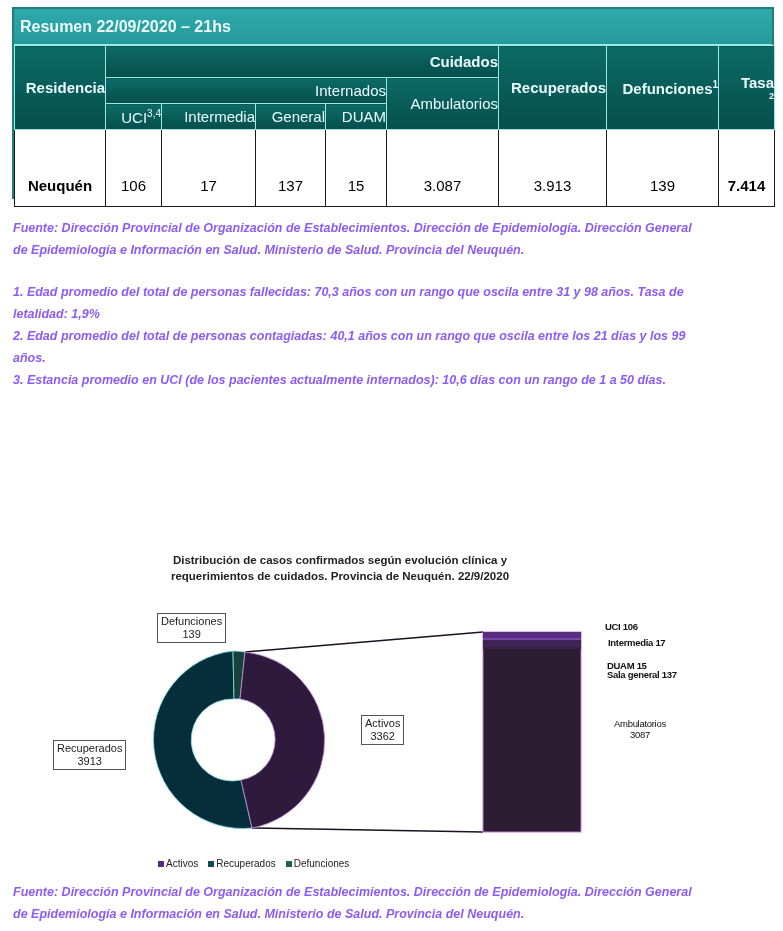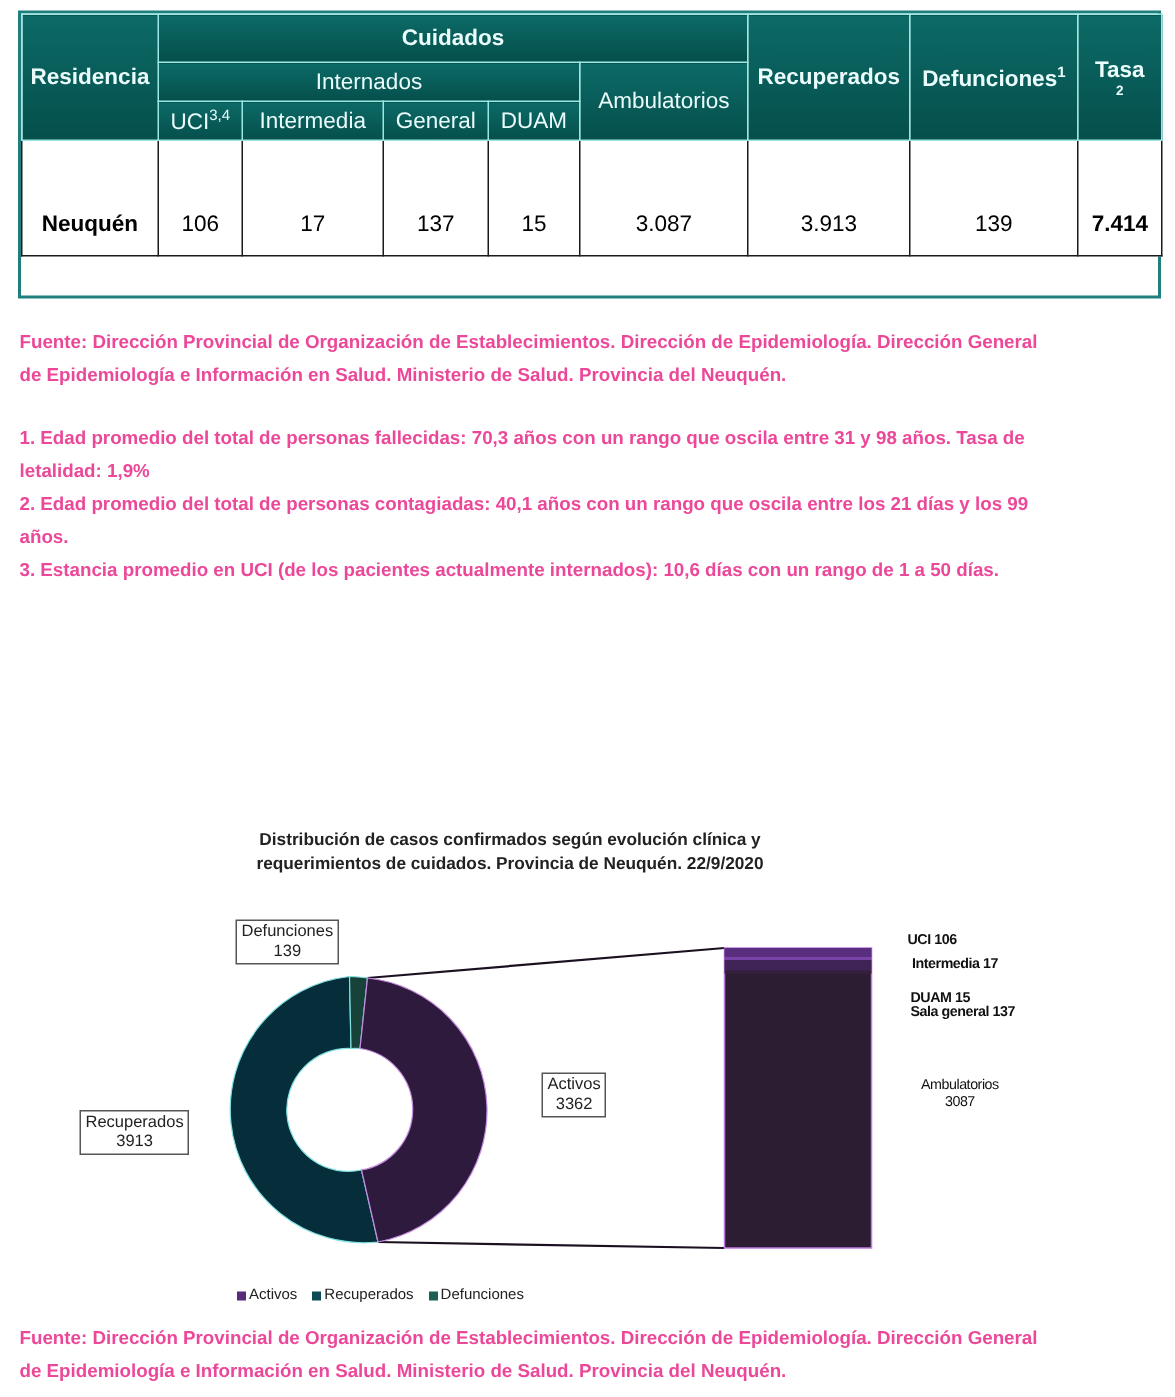--- a/index.html
+++ b/index.html
@@ -2,42 +2,43 @@
 <html><head>
 <meta charset="utf-8">
 <style>
   html, body { margin:0; padding:0; background:#ffffff; }
   body { width:783px; height:931px; position:relative; overflow:hidden; font-family:"Liberation Sans", sans-serif; color:#2a2a2a; }
 
   
   .tbl-wrap { position:absolute; left:12px; top:7px; width:762px; height:192px; border:2px solid #1f7f7c; box-sizing:border-box; background:#fff; }
   .tbl-title { height:35px; background:linear-gradient(#2fa9ab,#259a9b); color:#eafcfc; font-weight:bold; font-size:16px; line-height:35px; padding-left:6px; border-bottom:1px solid #9fe9e6; }
   table.res { border-collapse:collapse; width:100%; table-layout:fixed; }
-  table.res th { background:linear-gradient(#0c6a66,#054f4c); color:#eafcfc; font-weight:normal; font-size:15px; border:1px solid #9ae8e4; padding:0; text-align:center; }
+  table.res th { background:linear-gradient(#0c6a66,#054f4c); color:#eafcfc; font-weight:normal; font-size:15px; border:1px solid #9ae8e4; padding:0; text-align:right; }
   table.res th.b { font-weight:bold; }
   table.res td { background:#fff; border:1px solid #1b1b1b; border-top:none; text-align:center; font-size:15px; color:#000000; height:63px; vertical-align:bottom; padding-bottom:12px;margin-left:18px; }
   table.res td.b { font-weight:bold; }
   sup { font-size:10px; }
   .tot-sub { display:block; font-size:9px; font-weight:bold; }
 
   
-  .note { position:absolute; left:13px; font-size:12.5px; font-weight:bold; color:#ec4899; line-height:22px; width:720px; }
+  .note { position:absolute; left:13px; font-size:12.5px; font-weight:bold; color:#8b5cf6; line-height:22px; width:720px;font-style:italic; }
 
   
   .chart-title { position:absolute; left:150px; top:552px; width:380px; text-align:center; font-size:11.5px; font-weight:bold; line-height:16px; color:#222; }
   .label-box { position:absolute; border:1px solid #555; background:#fff; font-size:11px; text-align:center; line-height:13px; padding:1px 3px; color:#222; }
   .seg-lbl { position:absolute; font-size:9.5px; font-weight:bold; color:#111; line-height:11px; letter-spacing:-0.3px; }
   .legend { position:absolute; left:158px; top:858px; font-size:10px; color:#222; display:flex; gap:10px; }
   .legend span.item { display:flex; align-items:center; gap:2px; }
   .swatch { width:6px; height:6px; display:inline-block; }
 </style>
 </head>
 <body>
 
 <div class="tbl-wrap">
+  <div class="tbl-title">Resumen 22/09/2020 – 21hs</div>
   <table class="res">
     <colgroup>
       <col style="width:91px">
         <col style="width:56px">
         <col style="width:94px">
         <col style="width:70px">
         <col style="width:61px">
         <col style="width:112px">
         <col style="width:108px">
         <col style="width:112px">

